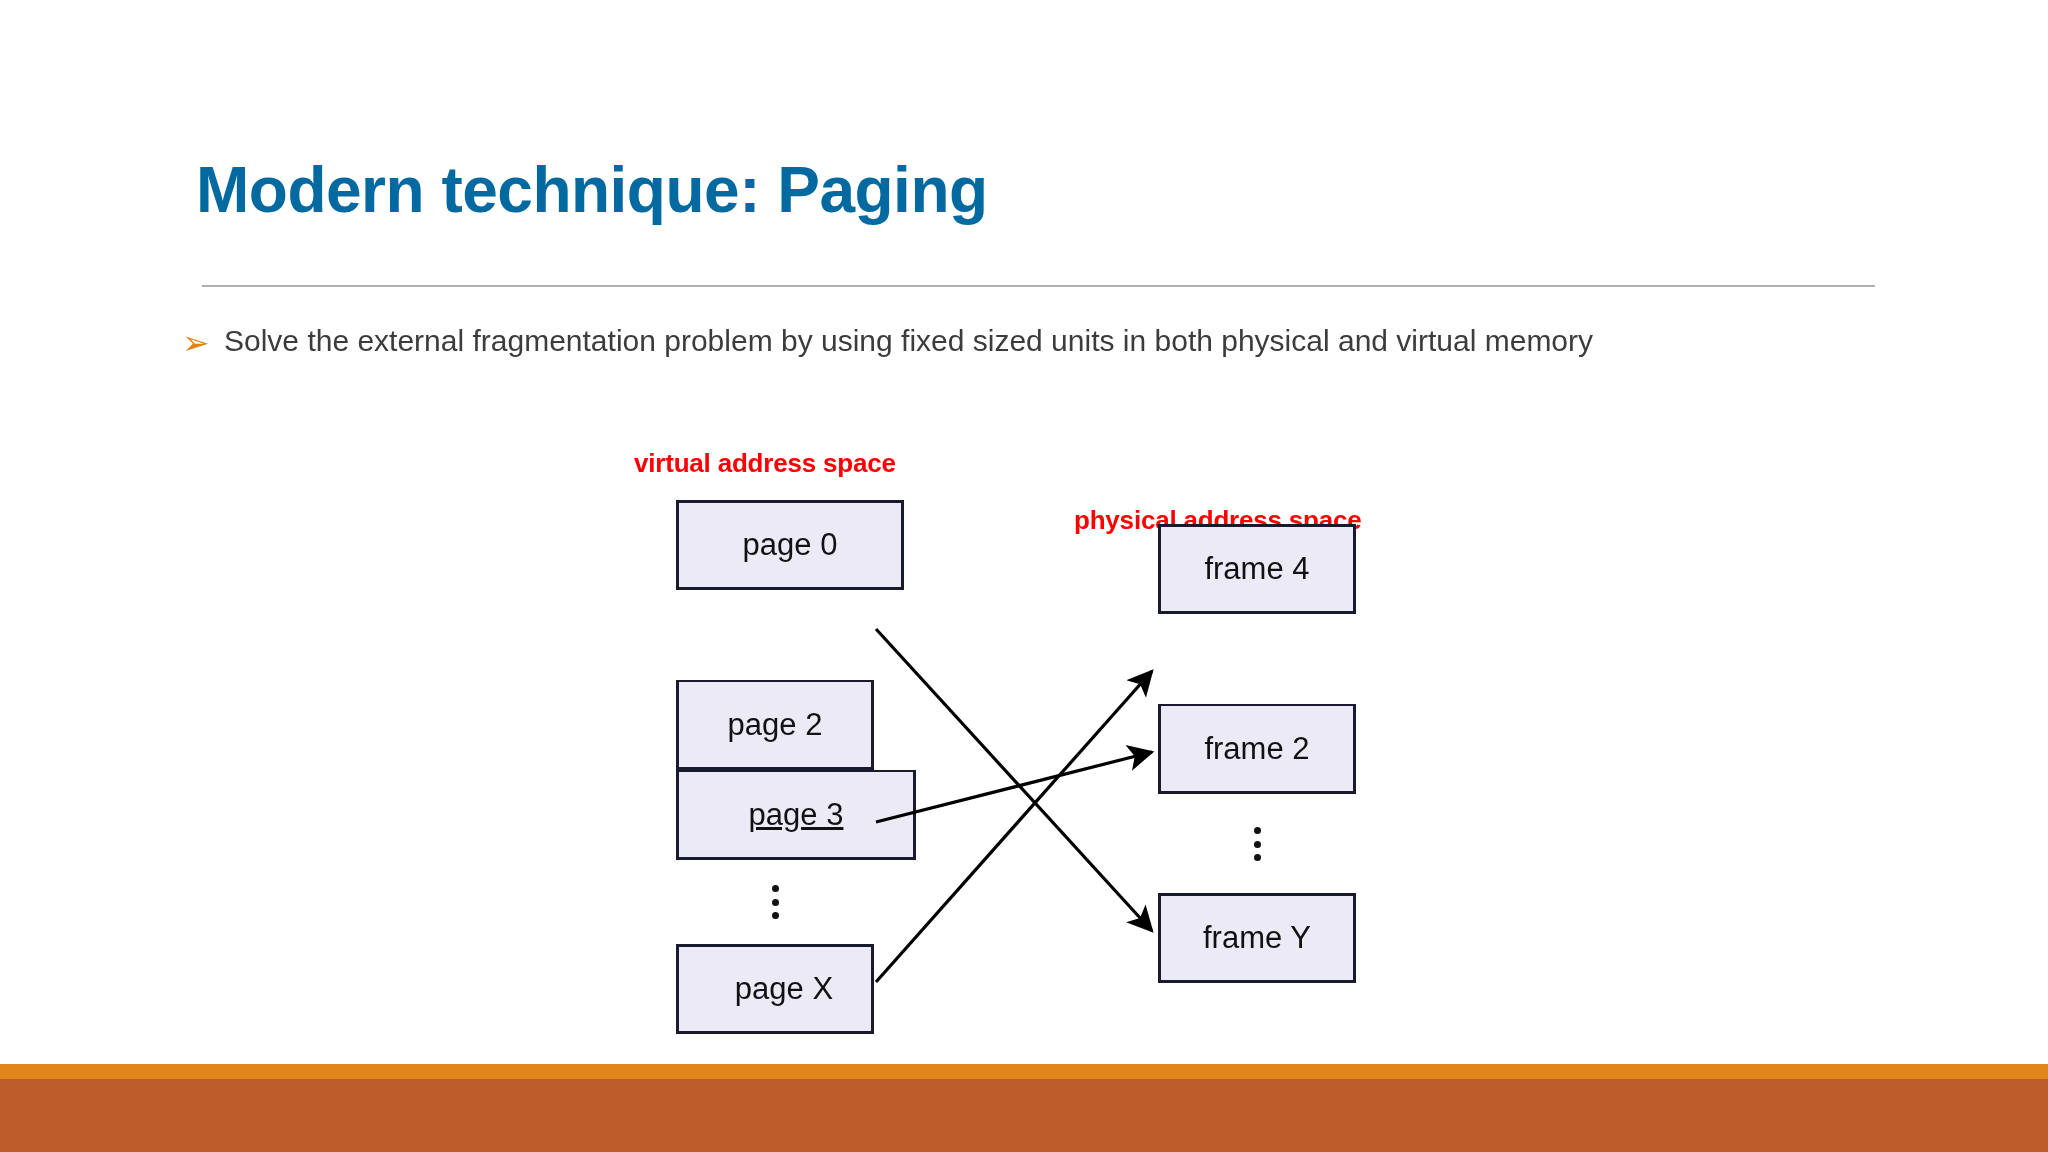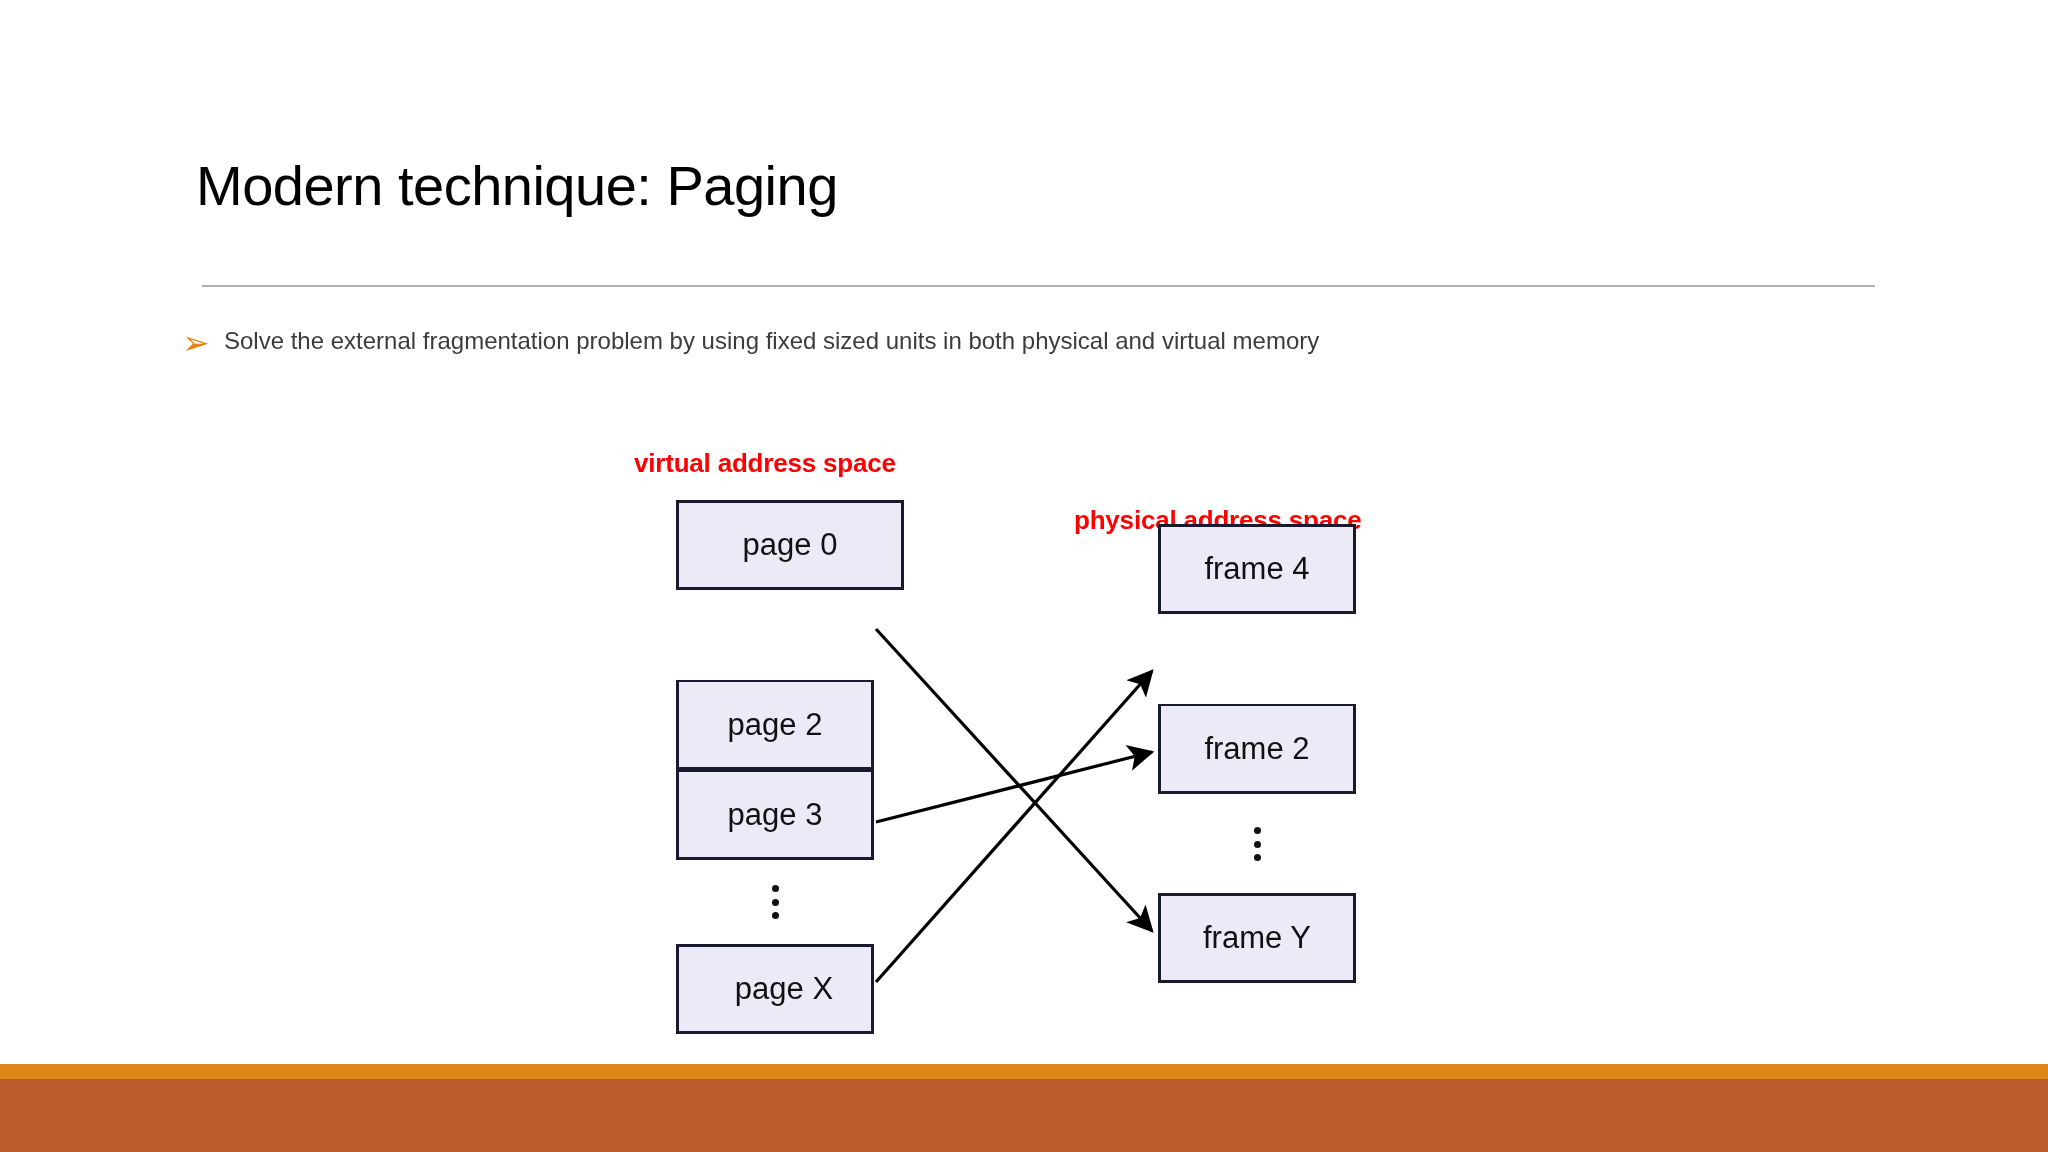--- a/index.html
+++ b/index.html
@@ -14,24 +14,24 @@
     overflow: hidden;
     font-family: "Liberation Sans", sans-serif;
     -webkit-font-smoothing: antialiased;
   }
 
   
   #slide-title {
     position: absolute;
     left: 196px;
     top: 158px;
-    font-size: 56px;
+    font-size: 64px;
     line-height: 1.0;
-    font-weight: 400;
-    color: #000000;
+    font-weight: 700;
+    color: #0369a1;
     letter-spacing: -0.5px;
     white-space: nowrap;
   }
   #title-rule {
     position: absolute;
     left: 202px;
     top: 285px;
     width: 1673px;
     height: 2px;
     background: #AFAFB2;
@@ -52,21 +52,21 @@
     flex: 0 0 auto;
     width: 42px;
     font-size: 33px;
     line-height: 45px;
     color: #E08214;
     text-align: left;
     padding-top: 2px;
   }
   #bullet-text {
     flex: 1 1 auto;
-    font-size: 24px;
+    font-size: 30px;
     line-height: 46px;
     color: #3C3C3C;
     max-width: 1560px;
   }
 
   
   #diagram {
     position: absolute;
     left: 0;
     top: 0;
@@ -159,21 +159,21 @@
 
   <div class="space-label" id="label-virtual">virtual address space</div>
 
   <div class="space-label" id="label-physical">physical address space</div>
 
   <div class="mem-box" style="left:676px; top:500px; width:228px; height:90px;">page 0</div>
 
 
   <div class="mem-box seam-top" style="left:676px; top:680px; width:198px; height:90px;">page 2</div>
 
-  <div class="mem-box seam-top" style="left:676px; top:770px; width:198px; height:90px;">page 3</div>
+  <div class="mem-box seam-top" style="left:676px; top:770px; width:240px; height:90px;text-decoration:underline;">page 3</div>
 
   <div class="vdots" style="left:769px; top:885px;">
       <i></i>
       <i></i>
       <i></i>
     </div>
 
   <div class="mem-box" style="left:676px; top:944px; width:198px; height:90px;padding-left:18px;">page X</div>
 
   <div class="mem-box" style="left:1158px; top:524px; width:198px; height:90px;">frame 4</div>

